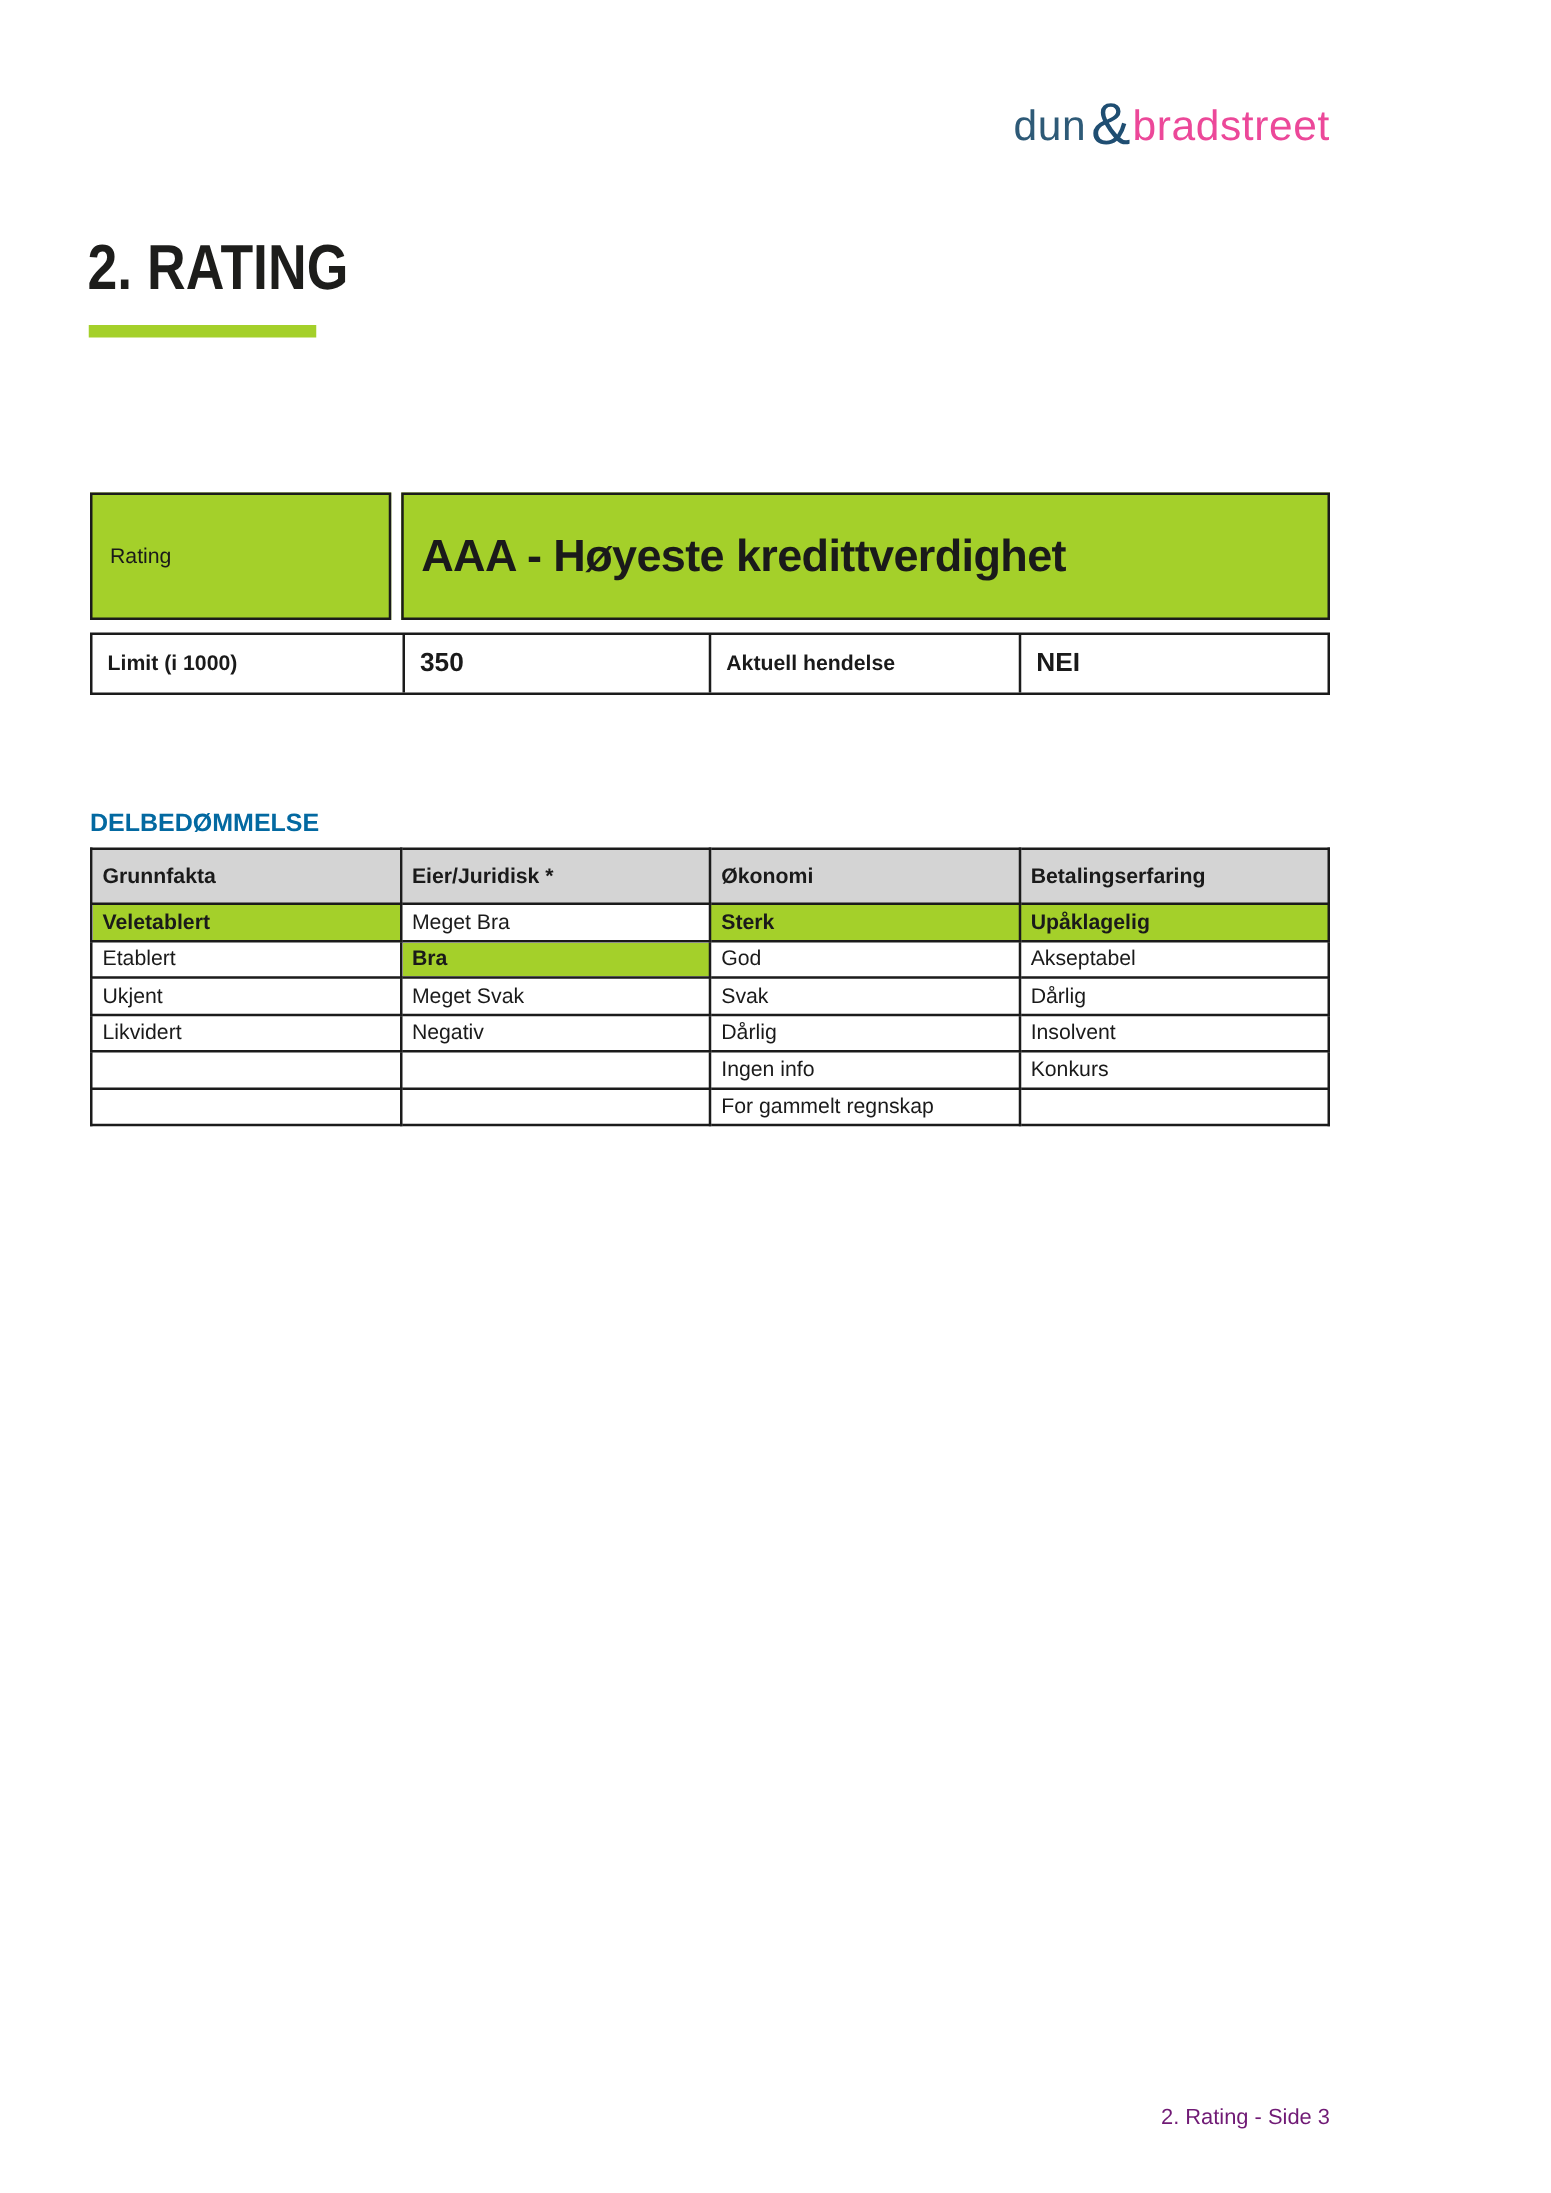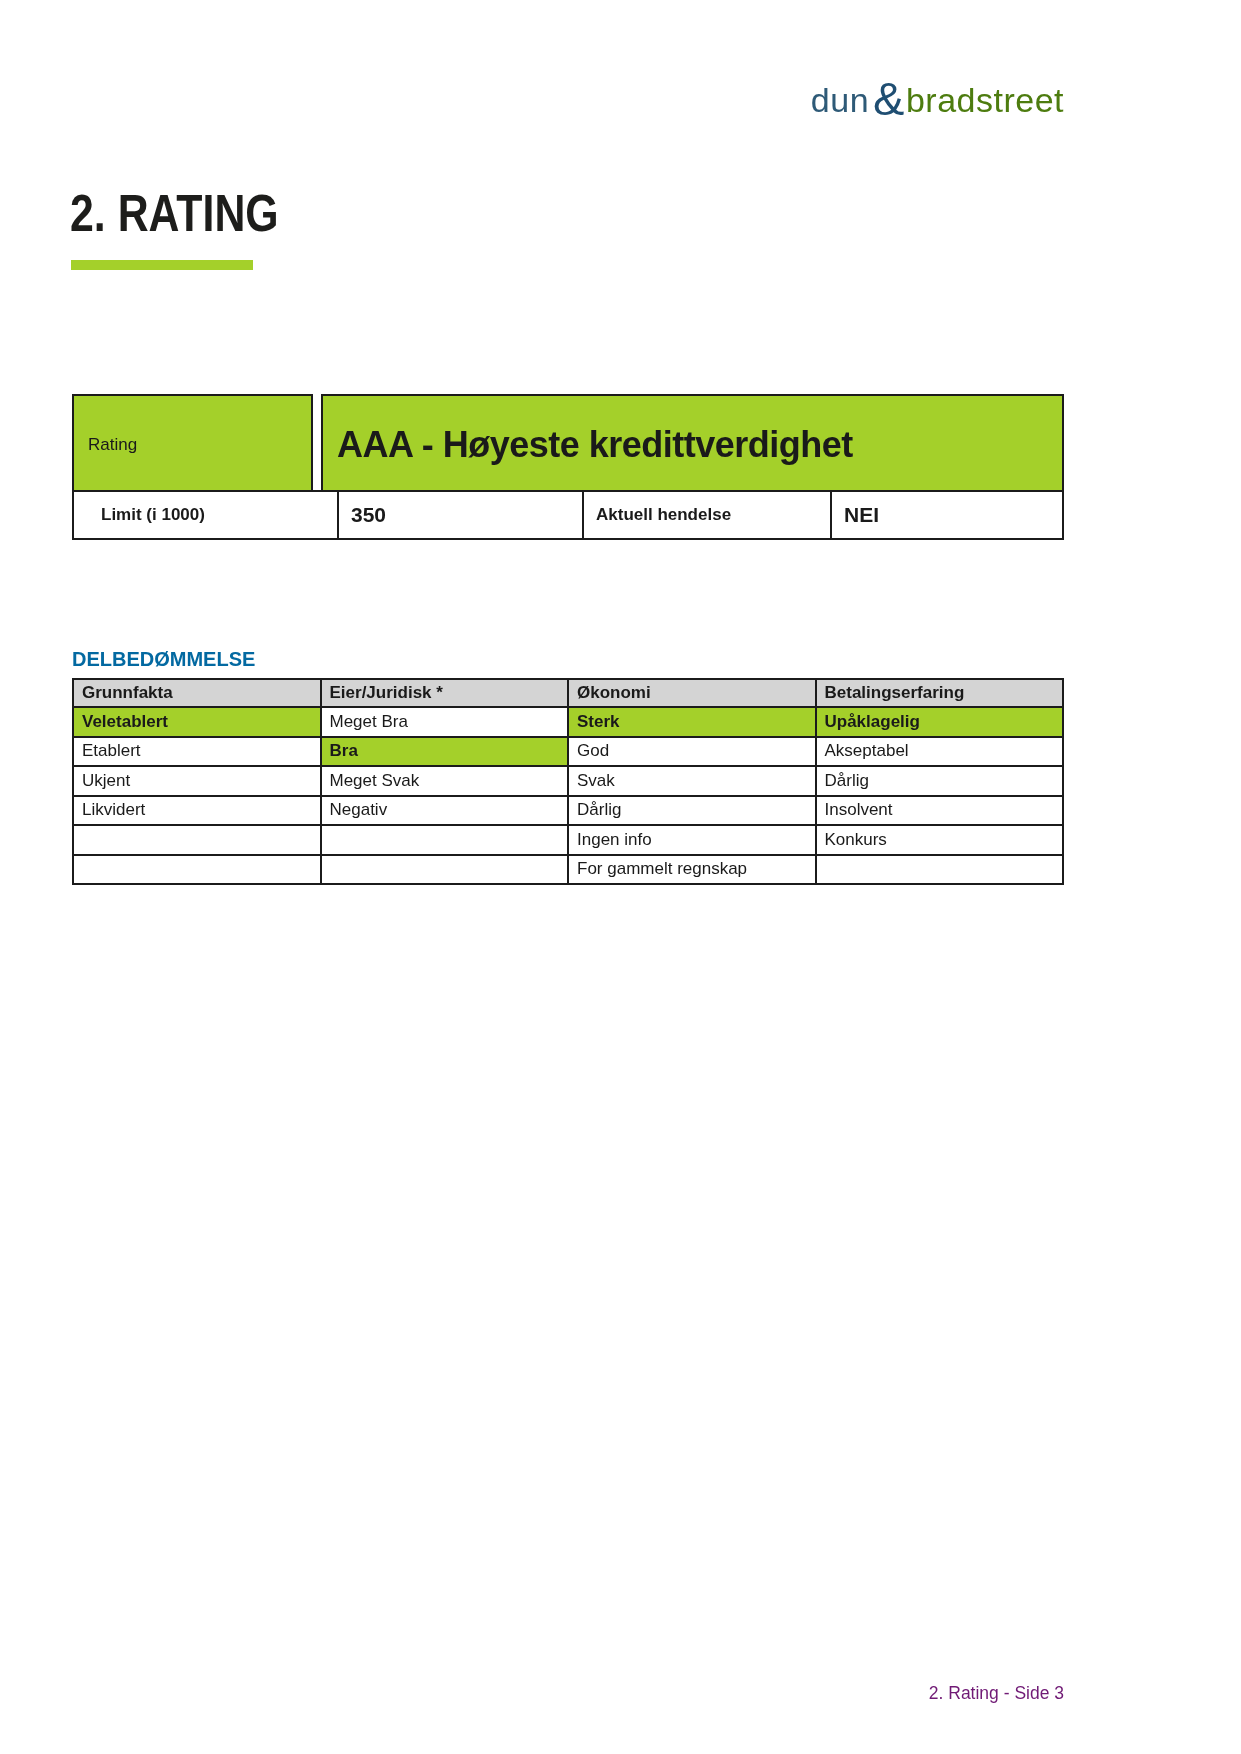--- a/index.html
+++ b/index.html
@@ -14,21 +14,21 @@
   
   .logo {
     position: absolute; top: 68px; right: 177px;
     display: flex; align-items: baseline;
     font-family: "Liberation Sans", sans-serif;
     letter-spacing: 0.5px;
     white-space: nowrap;
   }
   .logo .dun { font-size: 34px; color: #2e5a77; }
   .logo .amp { font-size: 47px; color: #1f4e72; padding: 0 1px 0 4px; position: relative; top: 3px; }
-  .logo .bradstreet { font-size: 34px; color: #4d7c0f; }
+  .logo .bradstreet { font-size: 34px; color: #ec4899; }
   
   .page-title {
     position: absolute; left: 70px; top: 188px;
     font-size: 51px; line-height: 52px; font-weight: 700;
     letter-spacing: 0px; color: #1d1d1b;
     transform: scaleX(0.84); transform-origin: left center;
     white-space: nowrap;
   }
   .title-underline {
     position: absolute; left: 71px; top: 260px;
@@ -39,22 +39,22 @@
   .cell-green {
     position: absolute; top: 0; height: 102px;
     border: 2px solid #1b1b1b;
     display: flex; align-items: center;
   }
   .rt-label-cell { left: 0; width: 241px; padding-left: 14px; }
   .rt-value-cell { left: 249px; width: 743px; padding-left: 14px; }
   .rt-label { font-size: 17px; font-weight: 400; }
   .rt-value { font-size: 36px; font-weight: 700; letter-spacing: -0.5px; }
   .rt-row2 {
-    position: absolute; left: 0; top: 96px; width: 992px; height: 50px;
-    border: 2px solid #1b1b1b; display: flex; background: #fff; padding-left: 15px;
+    position: absolute; left: 0; top: 112px; width: 992px; height: 50px;
+    border: 2px solid #1b1b1b; display: flex; background: #fff;
   }
   .rt-row2 > div { display: flex; align-items: center; padding-left: 12px; }
   .rt-c1 { width: 248px; }
   .rt-c2 { width: 245px; border-left: 2px solid #1b1b1b; }
   .rt-c3 { width: 248px; border-left: 2px solid #1b1b1b; }
   .rt-c4 { flex: 1; border-left: 2px solid #1b1b1b; }
   .lbl-sm { font-size: 17px; font-weight: 700; }
   .val-md { font-size: 21px; font-weight: 700; }
   
   .section-title {
@@ -62,21 +62,21 @@
     font-size: 20px; font-weight: 700; color: #0369a1;
   }
   .delb-wrap { position: absolute; left: 72px; top: 678px; width: 992px; }
   table.delb { width: 100%; border-collapse: collapse; table-layout: fixed; }
   table.delb th, table.delb td {
     border: 2px solid #1b1b1b;
     font-size: 17px; text-align: left;
     padding: 0 4px 0 8px;
     white-space: nowrap; overflow: hidden;
   }
-  table.delb th { height: 28px; font-weight: 700; }
+  table.delb th { height: 44px; font-weight: 700; }
   table.delb td { height: 29.5px; font-weight: 400; margin-top: 48px; }
   
   .footer {
     position: absolute; top: 1683px; right: 177px;
     font-size: 17.5px; color: #701a75;
   }
 </style>
 </head>
 <body>
 

